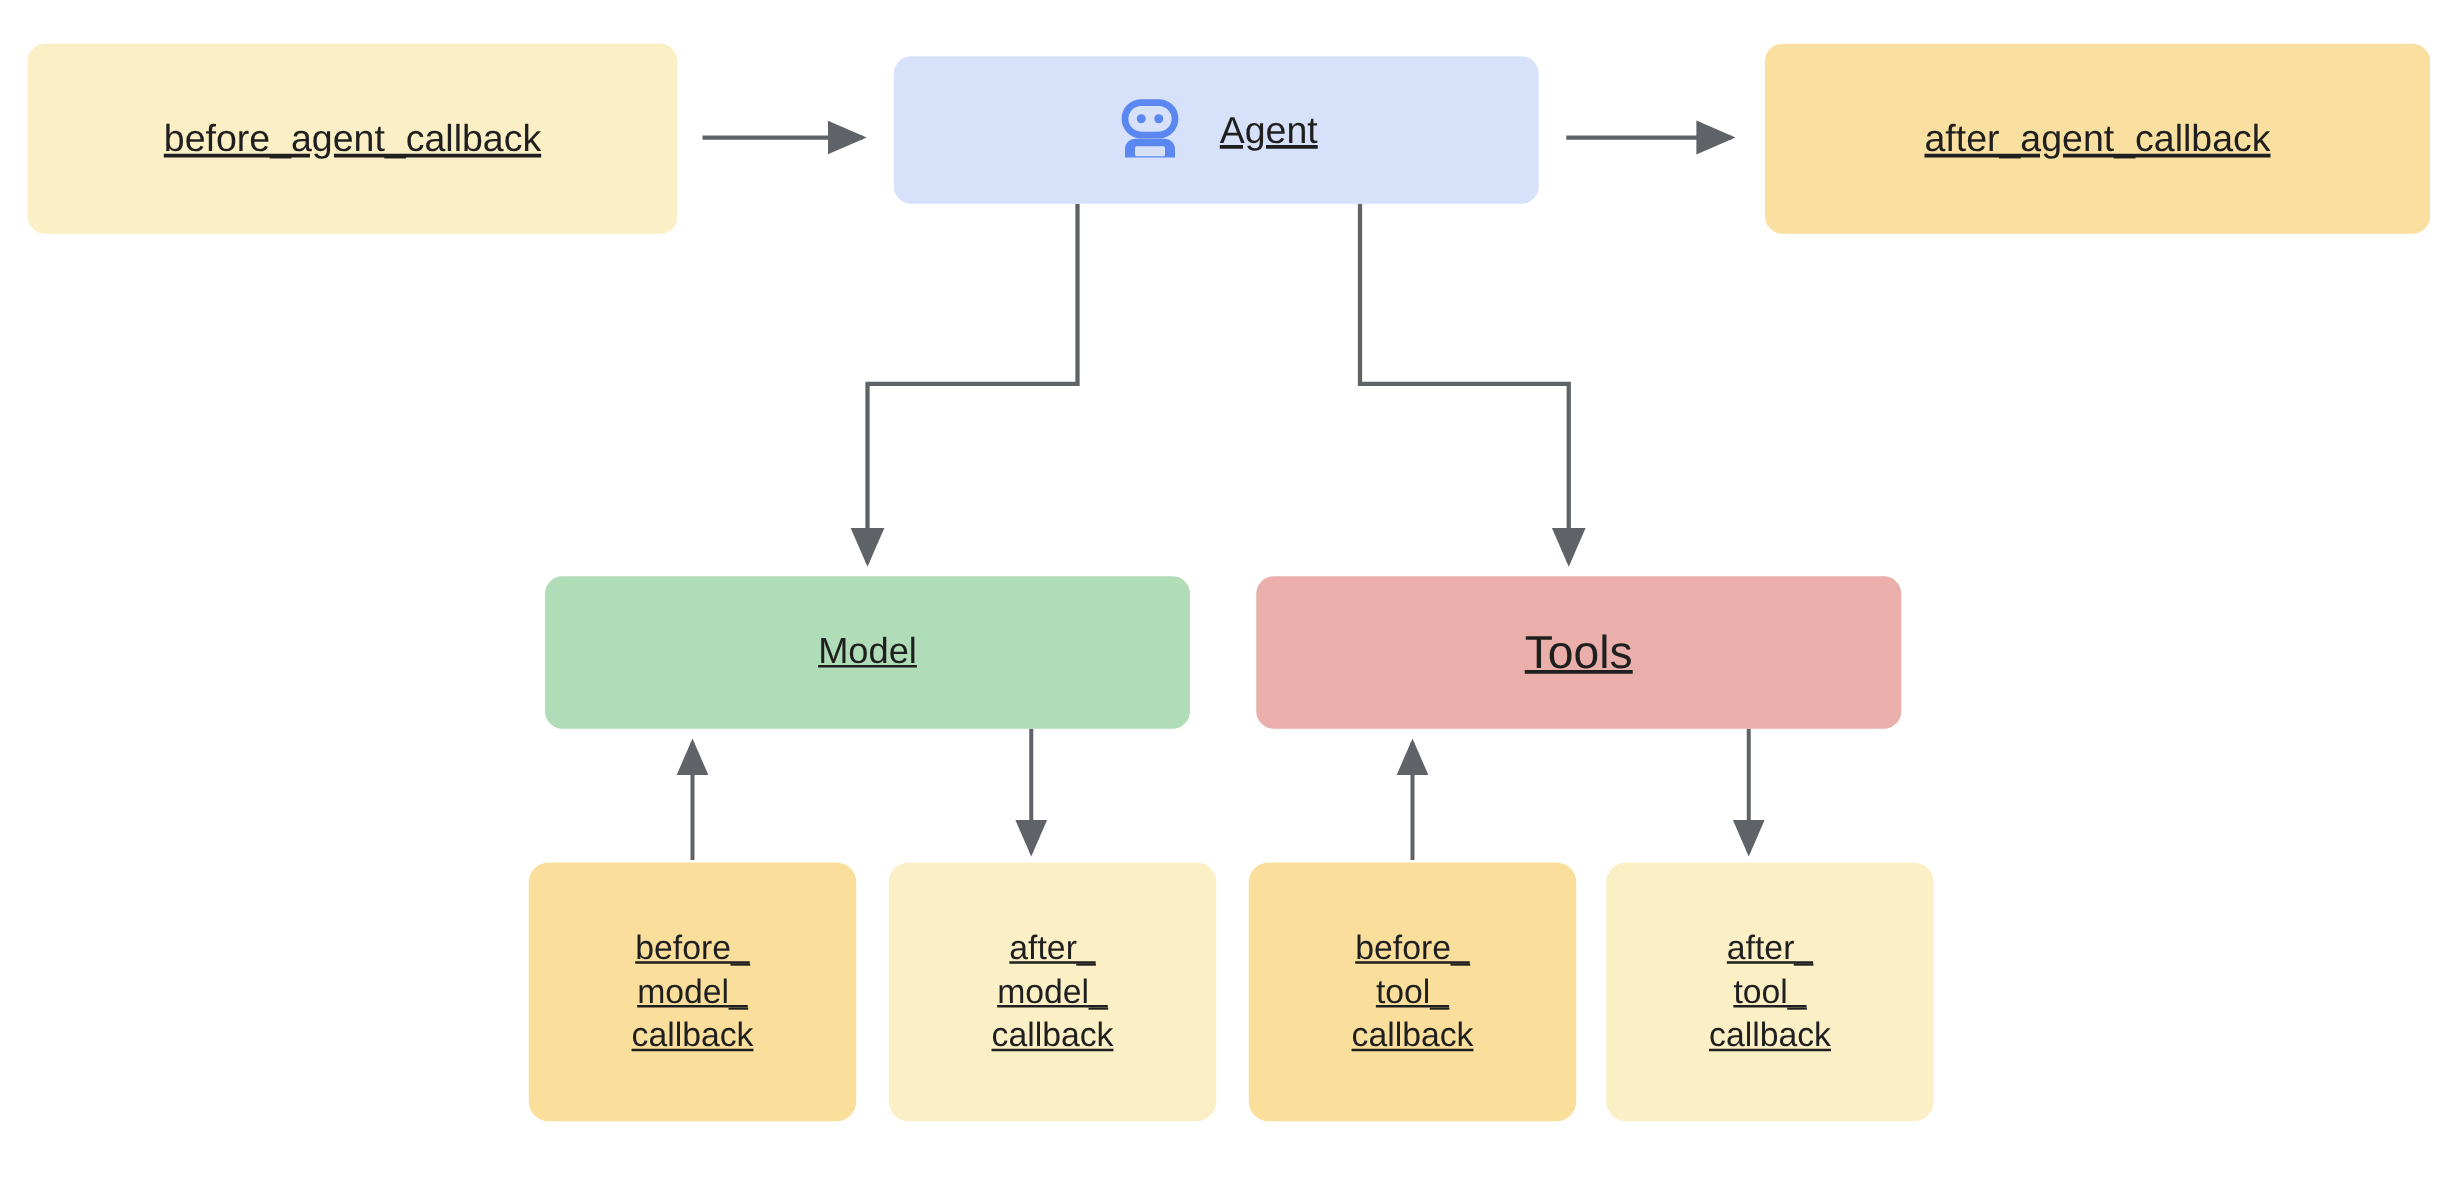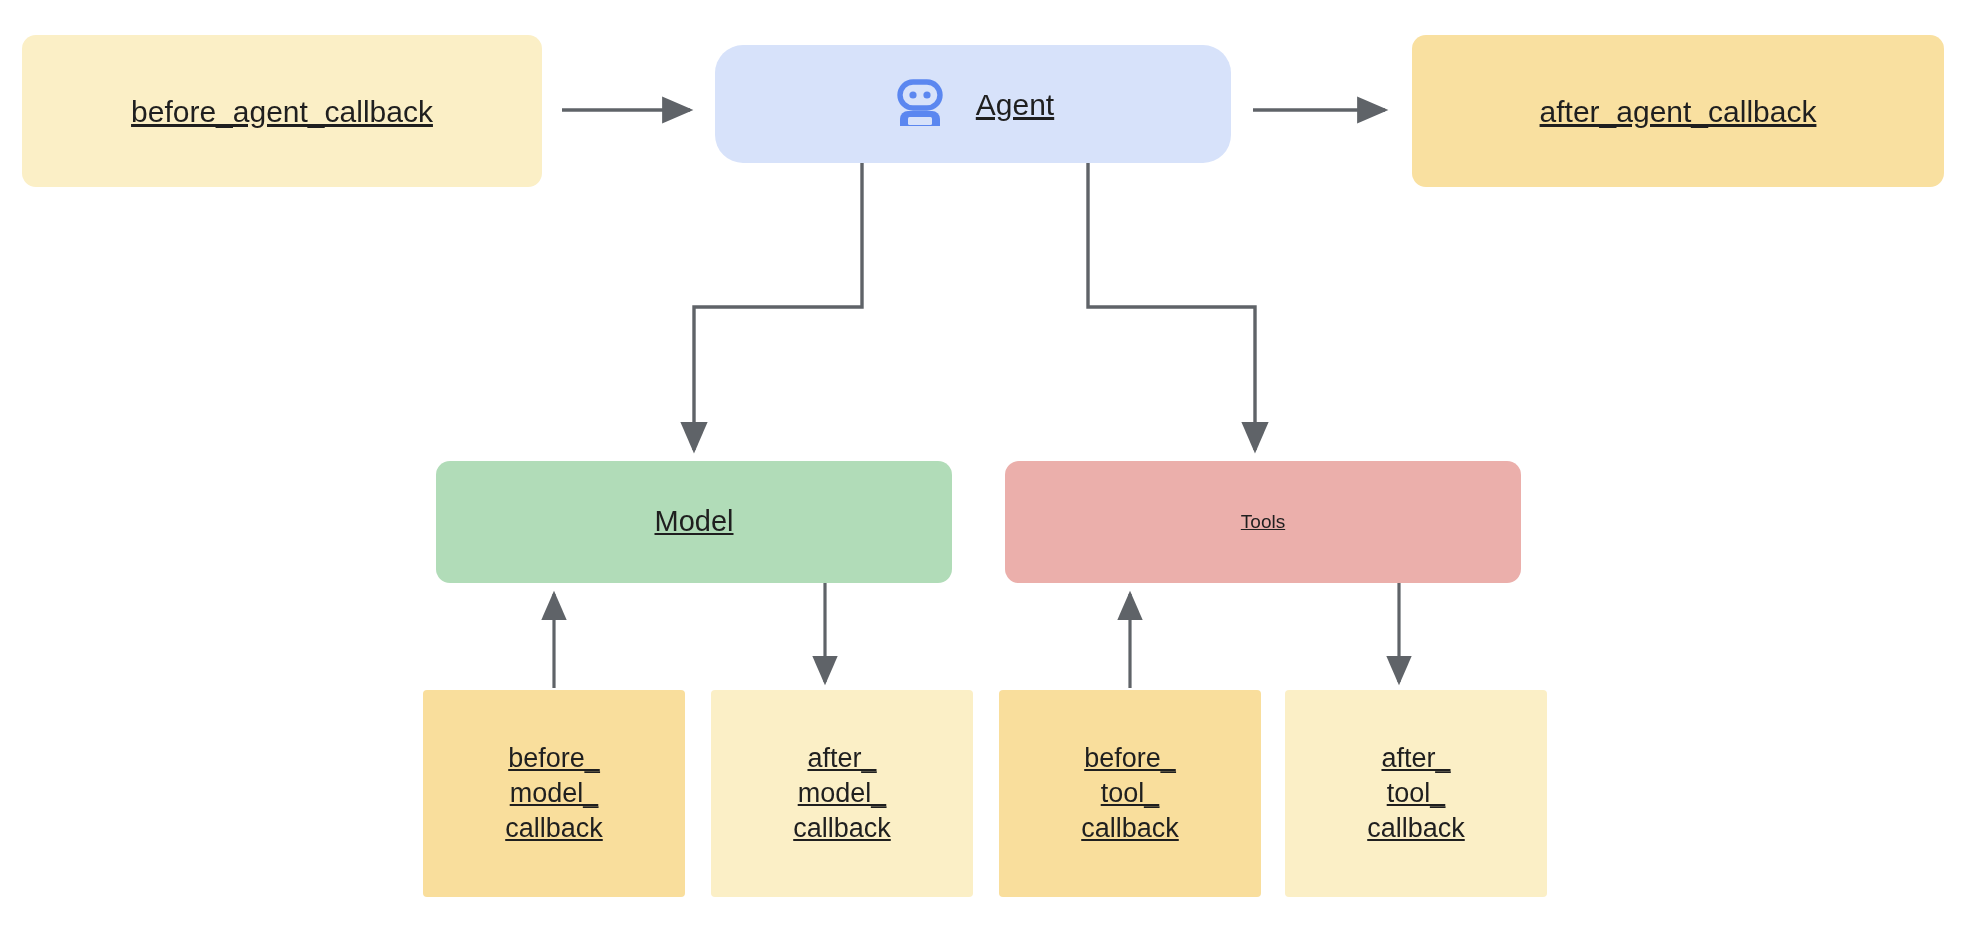--- a/index.html
+++ b/index.html
@@ -49,47 +49,46 @@
   #node-before-agent {
     left: 22px;  top: 35px;  width: 520px; height: 152px;
     background: #FBEFC6;
     font-size: 30px;
   }
   #node-agent {
     left: 715px; top: 45px;  width: 516px; height: 118px;
     background: #D7E2FA;
     font-size: 30px;
     gap: 28px;
-    border-radius: 28px;
   }
   #node-after-agent {
     left: 1412px; top: 35px; width: 532px; height: 152px;
     background: #F9E0A0;
     font-size: 30px;
   }
 
   
   #node-model {
     left: 436px; top: 461px; width: 516px; height: 122px;
     background: #B1DCB8;
     font-size: 29px;
   }
   #node-tools {
     left: 1005px; top: 461px; width: 516px; height: 122px;
     background: #EBAFAB;
-    font-size: 19px;
+    font-size: 37px;
   }
 
   
   .cb {
     top: 690px;
     width: 262px;
     height: 207px;
     font-size: 27px;
-    border-radius: 4px;
+    border-radius: 16px;
   }
   .cb-strong { background: #F9DE9C; }
   .cb-light  { background: #FBEFC6; margin-left: 17px; }
   #node-before-model { left: 423px; }
   #node-after-model  { left: 694px; }
   #node-before-tool  { left: 999px; }
   #node-after-tool   { left: 1268px; }
 
   .agent-icon {
     display: block;

